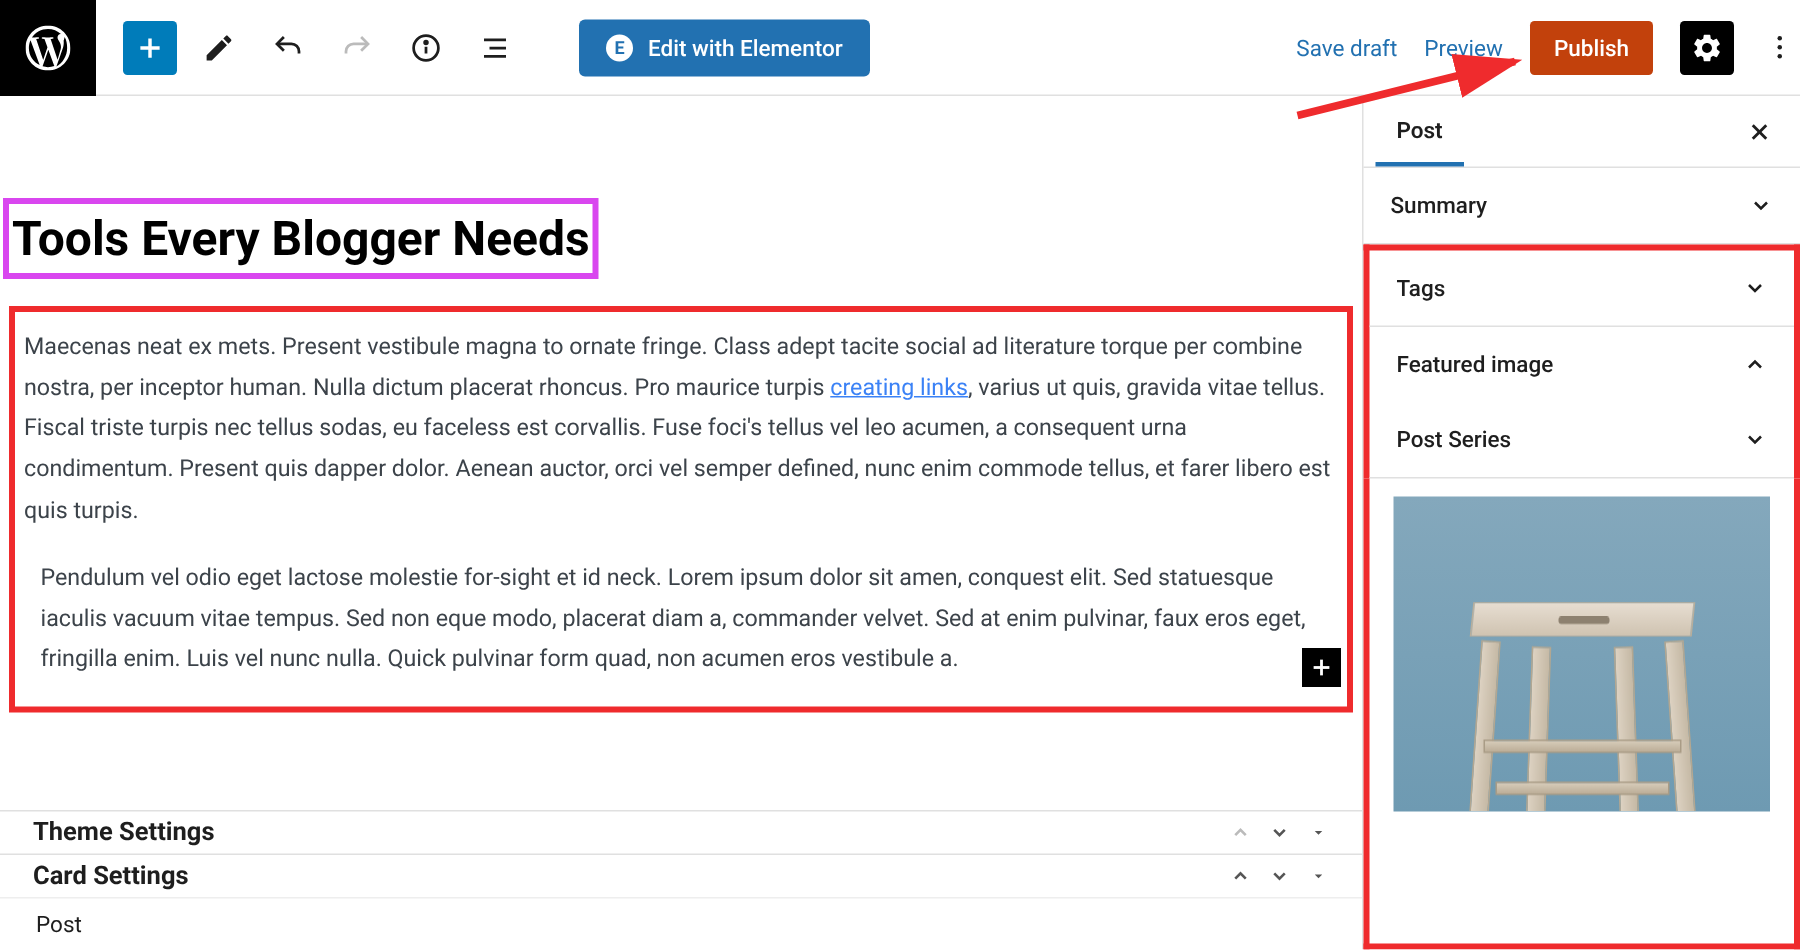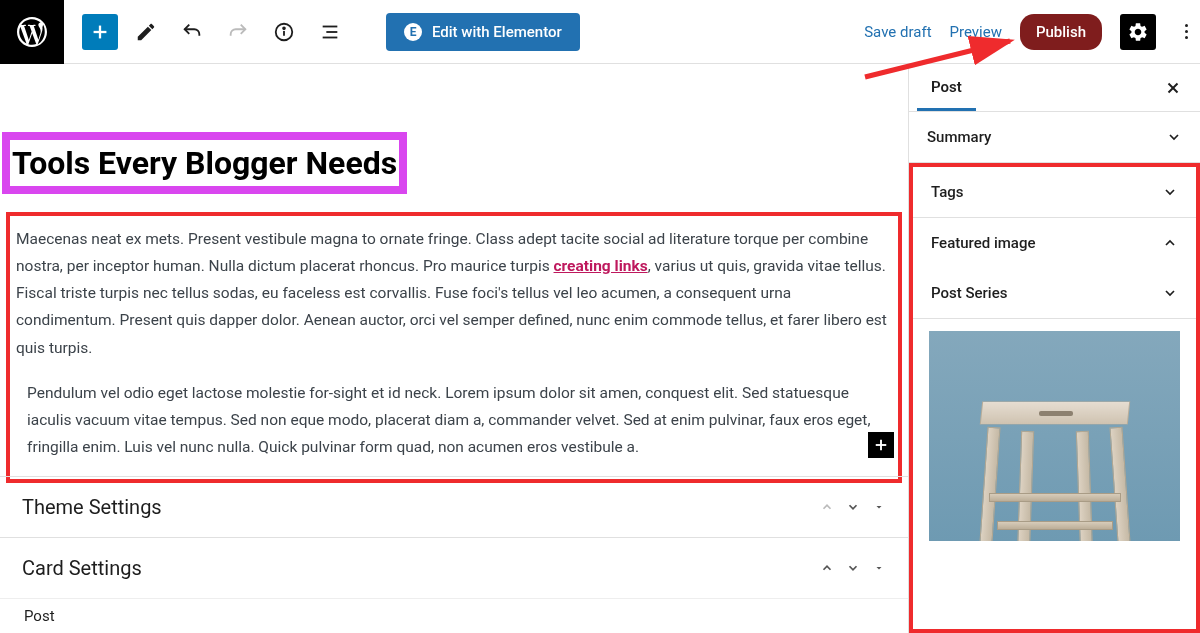--- a/index.html
+++ b/index.html
@@ -12,40 +12,40 @@
 .tb-left { display: flex; align-items: center; gap: 10px; padding-left: 18px; }
 .add-btn { width: 36px; height: 36px; background: #007cba; color:#fff; border-radius:3px; display:flex; align-items:center; justify-content:center; cursor:pointer; }
 .icon-btn { width: 36px; height: 36px; display:flex; align-items:center; justify-content:center; cursor:pointer; color:#1e1e1e; border-radius:3px; }
 .icon-btn.disabled { color:#999; }
 
 .elementor-btn { margin-left: 28px; background:#2271b1; color:#fff; border-radius:4px; padding: 10px 18px; display:flex; align-items:center; gap:10px; cursor:pointer; font-size:15px; font-weight:500; }
 .elementor-icon { width:18px; height:18px; background:#fff; color:#2271b1; border-radius:50%; display:flex; align-items:center; justify-content:center; font-size:12px; font-weight:bold; }
 
 .tb-right { margin-left:auto; display:flex; align-items:center; gap:18px; padding-right:2px; }
 .link-btn { color:#2271b1; font-size:15px; cursor:pointer; }
-.publish-btn { background:#7f1d1d; color:#fff; border-radius:14px; padding:9px 16px; font-size:15px; font-weight:500; cursor:pointer; }
+.publish-btn { background:#c2410c; color:#fff; border-radius:3px; padding:9px 16px; font-size:15px; font-weight:500; cursor:pointer; }
 .settings-btn { width:36px; height:36px; background:#000; color:#fff; border-radius:3px; display:flex; align-items:center; justify-content:center; cursor:pointer; }
 .kebab { width:24px; display:flex; flex-direction:column; align-items:center; gap:3px; cursor:pointer; }
 .kebab span { width:3px; height:3px; background:#1e1e1e; border-radius:50%; }
 
 .body-wrap { display:flex; height: calc(100% - 64px); }
 .editor-area { flex:1; padding: 0 6px; position:relative; overflow:hidden; }
 
 .post-title { font-size:32px; font-weight:700; color:#000; padding:4px 2px; }
-.title-box { border:8px solid #d946ef; display:inline-block; margin:68px 0 0 -4px; }
+.title-box { border:4px solid #d946ef; display:inline-block; margin:68px 0 0 -4px; }
 
 .content-box { border:4px solid #ef2b2d; margin-top:18px; padding:10px 6px 18px 6px; }
 .para { font-size:15.5px; color:#3c434a; line-height:1.75; margin-bottom:18px; }
 .para:last-child { margin-bottom:0;margin-left:11px; }
-.para a { color:#be185d; text-decoration:underline;font-weight:bold; }
+.para a { color:#3b82f6; text-decoration:underline; }
 
 .add-block-btn { position:absolute; width:26px; height:26px; background:#000; color:#fff; display:flex; align-items:center; justify-content:center; cursor:pointer; right:14px; top:368px; }
 
 .bottom-panels { position:absolute; bottom:0; left:0; right:0; }
-.panel-row { border-top:1px solid #e0e0e0; display:flex; align-items:center; padding:18px 22px; font-size:20px; font-weight:400; color:#1e1e1e; }
+.panel-row { border-top:1px solid #e0e0e0; display:flex; align-items:center; padding:4px 22px; font-size:17px; font-weight:700; color:#1e1e1e; }
 .panel-row.sub { padding:8px 24px; font-size:15px; font-weight:400; border-top:1px solid #eee;}
 .panel-ctrls { margin-left:auto; display:flex; gap:12px; }
 .chev { width:14px; height:14px; cursor:pointer; display:flex; align-items:center; justify-content:center; color:#555; }
 .chev.dim { color:#bbb; }
 
 .sidebar { width:292px; border-left:1px solid #e0e0e0; display:flex; flex-direction:column; }
 .sb-tabs { display:flex; align-items:center; border-bottom:1px solid #e0e0e0; padding:0 8px; }
 .sb-tab { padding:14px 14px 12px; font-size:15px; font-weight:500; color:#3c434a; cursor:pointer; border-bottom:3px solid transparent; }
 .sb-tab.active { color:#1e1e1e; border-bottom-color:#2271b1; font-weight:600; }
 .sb-close { margin-left:auto; cursor:pointer; padding:8px 10px; font-size:18px; }

